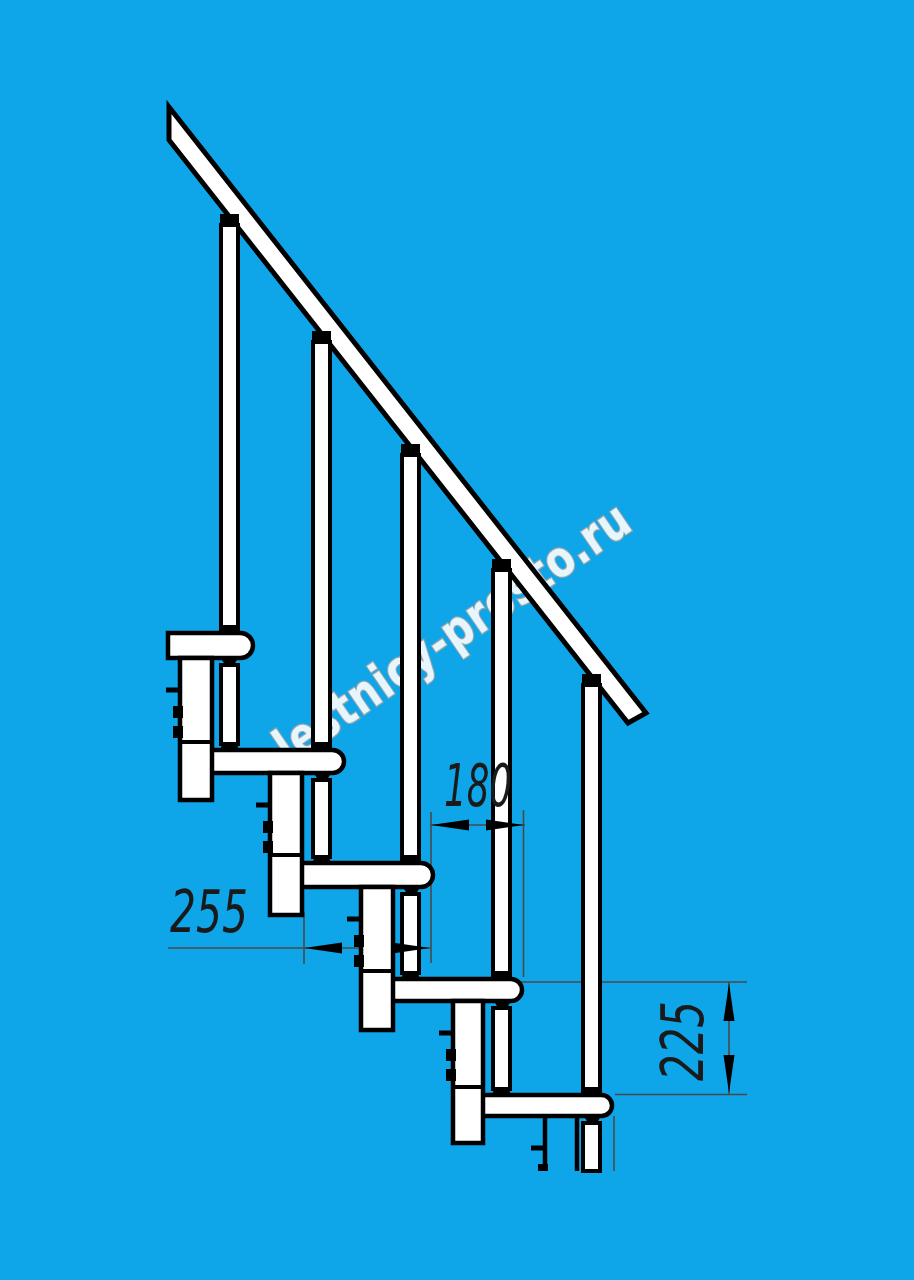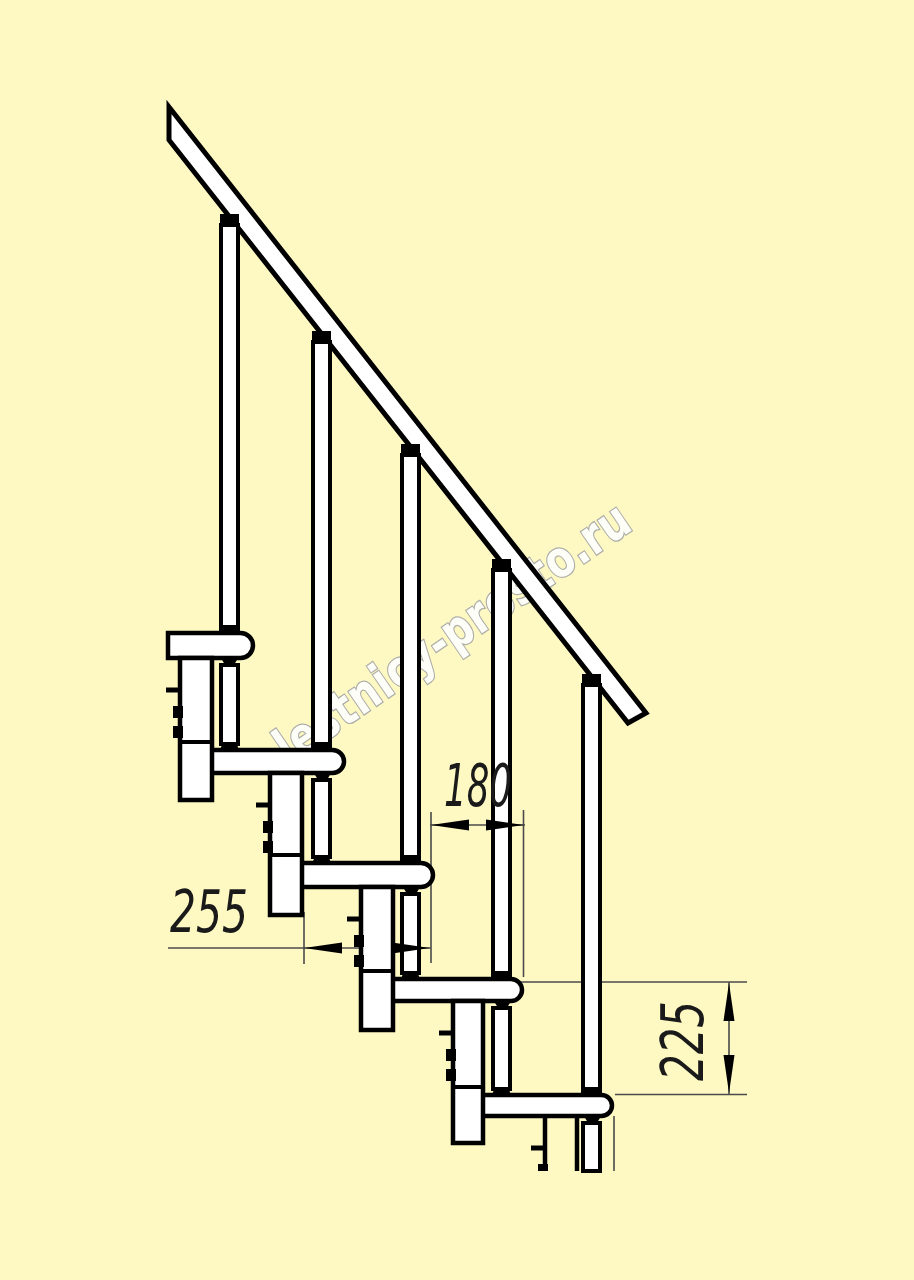--- a/index.html
+++ b/index.html
@@ -1,19 +1,19 @@
 <!DOCTYPE html>
 <html><head>
 <meta charset="utf-8">
 <style>
   html,body{margin:0;padding:0;background:#ffffff;}
   .canvas{
     position:relative;
     width:914px;height:1280px;
-    background:#fef9c3;
+    background:#0ea5e9;
     overflow:hidden;
     font-family:"DejaVu Sans", sans-serif;
   }
   svg{display:block;}
   .dim-text{
     font-family:"DejaVu Sans", sans-serif;
     font-style:italic;
     font-weight:normal;
   }
   .watermark-text{

